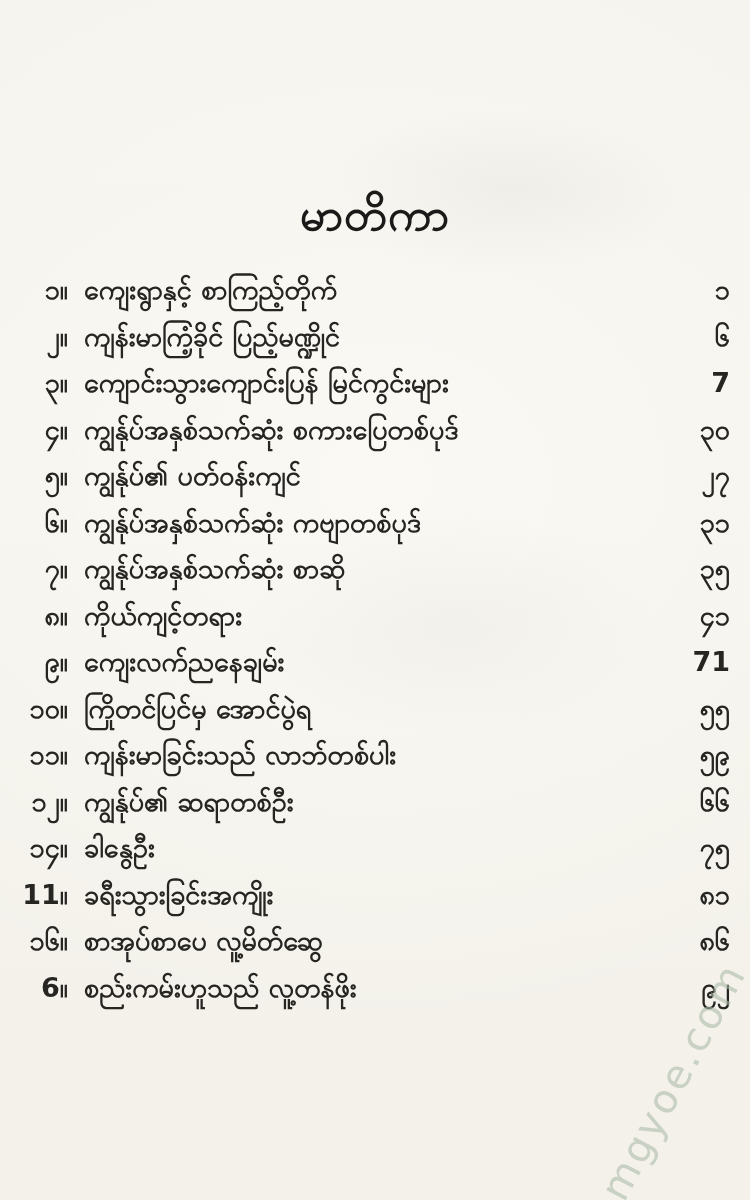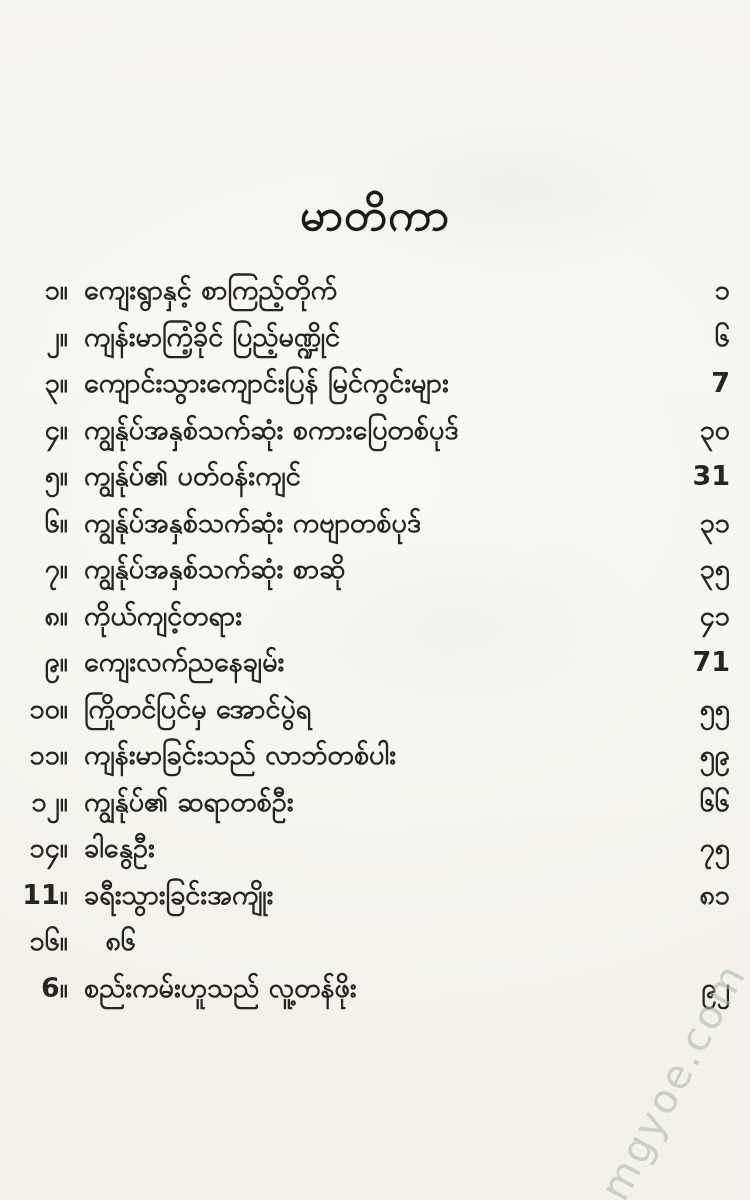--- a/index.html
+++ b/index.html
@@ -98,21 +98,21 @@
 
     <div class="toc-row">
       <span class="entry-num">၄။</span>
       <span class="entry-title">ကျွန်ုပ်အနှစ်သက်ဆုံး စကားပြေတစ်ပုဒ်</span>
       <span class="entry-page">၃၀</span>
     </div>
 
     <div class="toc-row">
       <span class="entry-num">၅။</span>
       <span class="entry-title">ကျွန်ုပ်၏ ပတ်ဝန်းကျင်</span>
-      <span class="entry-page">31</span>
+      <span class="entry-page">၂၇</span>
     </div>
 
     <div class="toc-row">
       <span class="entry-num">၆။</span>
       <span class="entry-title">ကျွန်ုပ်အနှစ်သက်ဆုံး ကဗျာတစ်ပုဒ်</span>
       <span class="entry-page">၃၁</span>
     </div>
 
     <div class="toc-row">
       <span class="entry-num">၇။</span>
@@ -158,20 +158,21 @@
     </div>
 
     <div class="toc-row">
       <span class="entry-num">11။</span>
       <span class="entry-title">ခရီးသွားခြင်းအကျိုး</span>
       <span class="entry-page">၈၁</span>
     </div>
 
     <div class="toc-row">
       <span class="entry-num">၁၆။</span>
+      <span class="entry-title">စာအုပ်စာပေ လူ့မိတ်ဆွေ</span>
       <span class="entry-page">၈၆</span>
     </div>
 
     <div class="toc-row">
       <span class="entry-num">6။</span>
       <span class="entry-title">စည်းကမ်းဟူသည် လူ့တန်ဖိုး</span>
       <span class="entry-page">၉၂</span>
     </div>
 
   </div>

